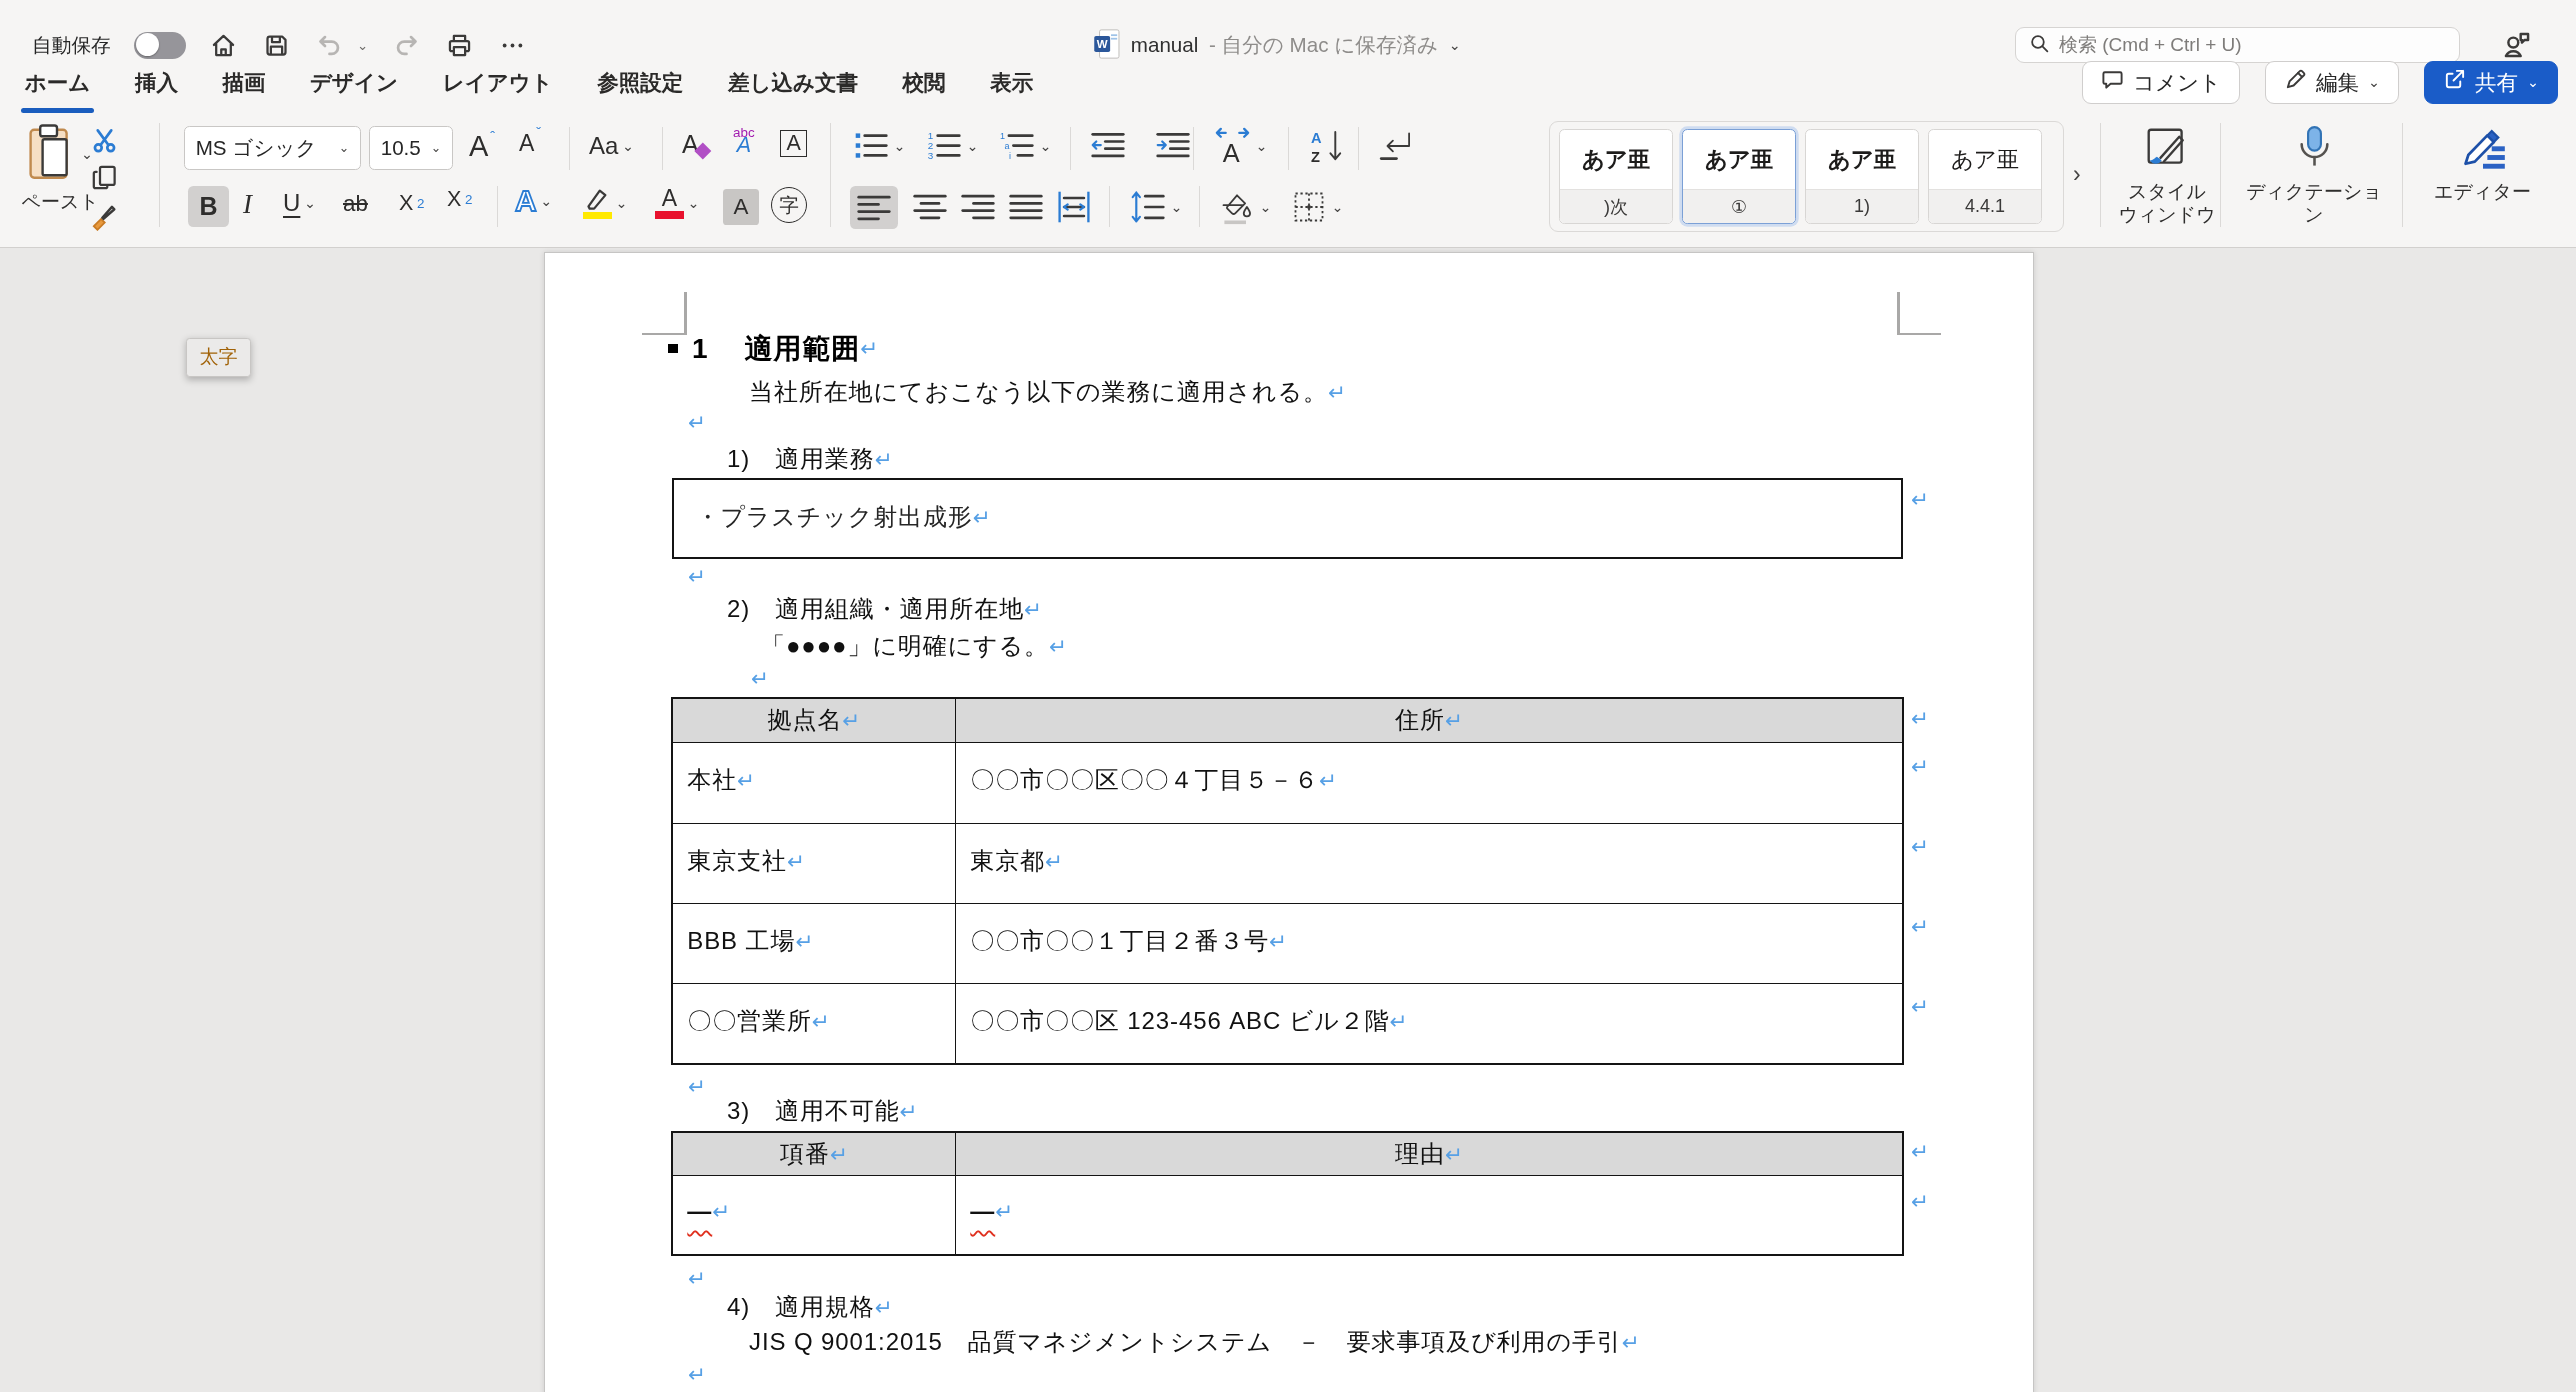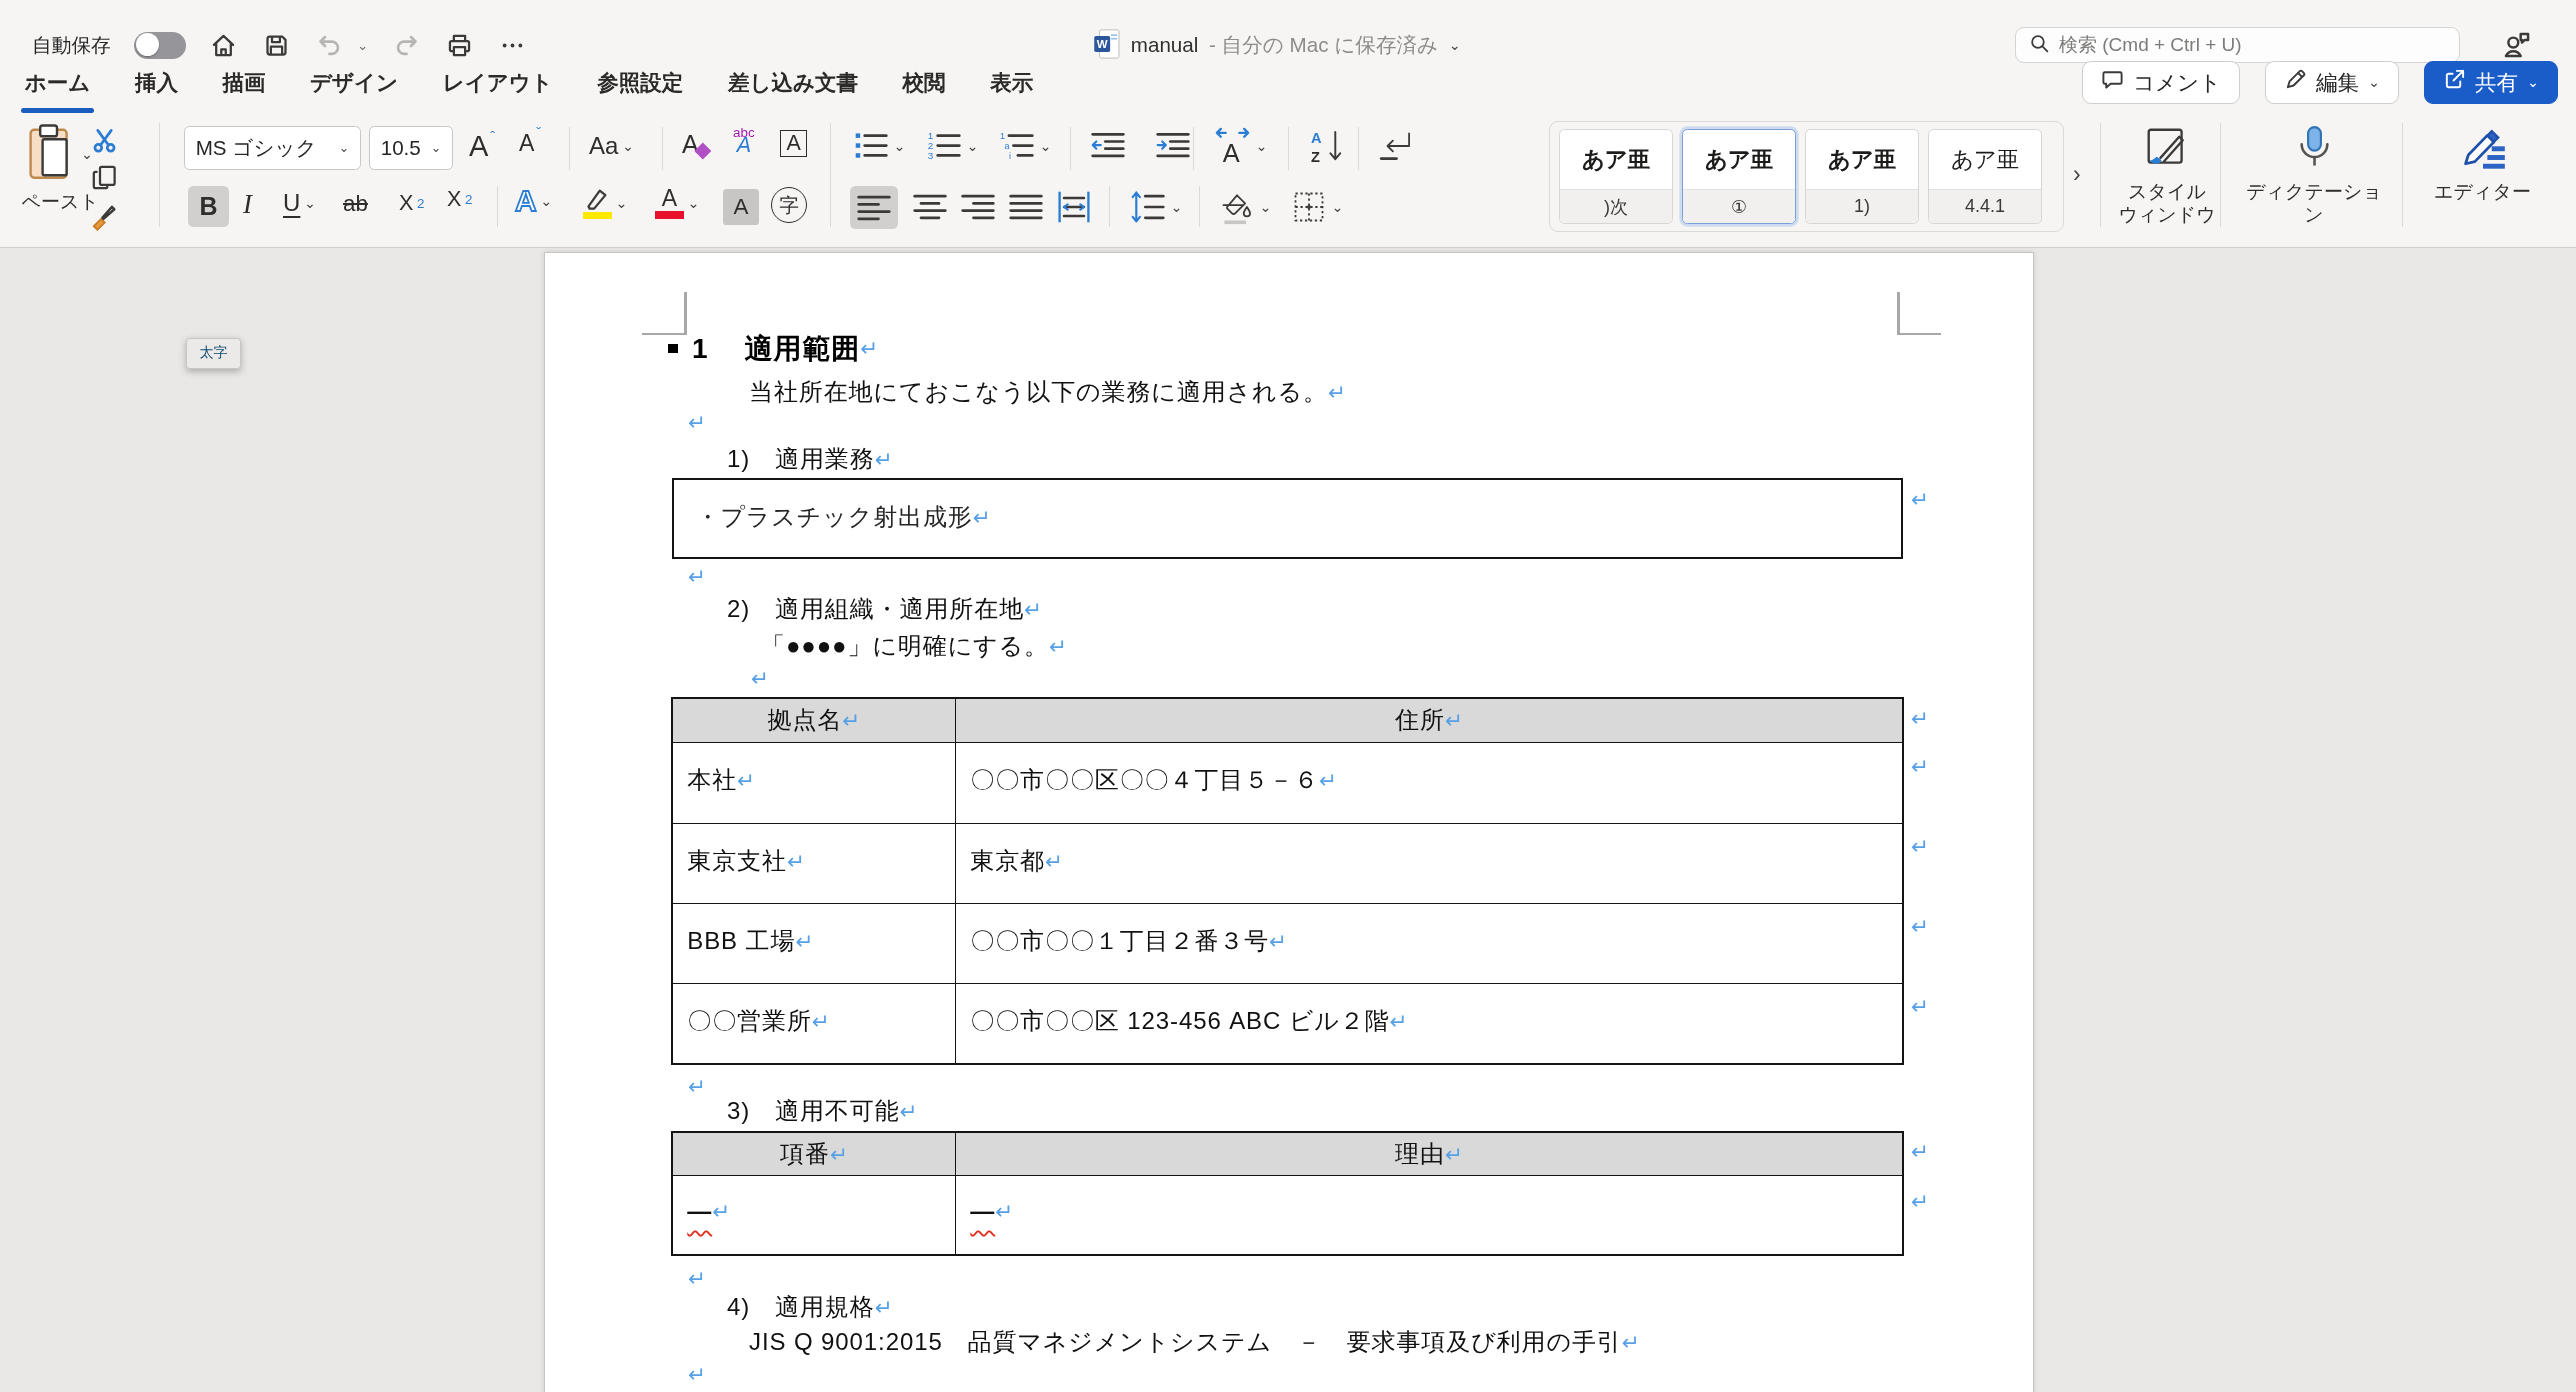--- a/index.html
+++ b/index.html
@@ -41,21 +41,21 @@
 
   
   .ribbon { position:absolute; left:0; top:114px; width:2576px; height:132px; }
   .vdiv { position:absolute; top:9px; width:0.9px; height:104px; background:#dbd9d7; }
   .rbtn { display:flex; align-items:center; justify-content:center; border-radius:5.4px; }
   .combo { position:absolute; height:44px; background:#fff; border:0.9px solid #c9c7c5; border-radius:5.4px; display:flex; align-items:center; justify-content:space-between; padding:0 10.7px; font-size:20.6px; color:#262626; }
   .combo .small-chev { font-size:12.5px; }
   .glyph { font-size:24px; color:#2e2d2c; }
   .ic { position:absolute; display:flex; align-items:center; gap:3.6px; }
   .ic svg { display:block; }
-  .tooltip { position:absolute; left:186px; top:224px; background:#ebeae9; border:0.9px solid #c8c6c4; border-radius:3.6px; box-shadow:0 2.7px 7.2px rgba(0,0,0,.25); font-size:14px; color:#0c4a6e; padding:5.4px 12.5px; z-index:50; }
+  .tooltip { position:absolute; left:186px; top:224px; background:#ebeae9; border:0.9px solid #c8c6c4; border-radius:3.6px; box-shadow:0 2.7px 7.2px rgba(0,0,0,.25); font-size:19px; color:#a16207; padding:5.4px 12.5px; z-index:50; }
 
   
   .gallery { position:absolute; left:1549px; top:7.2px; width:515px; height:111px; border:0.9px solid #dbd9d7; border-radius:9px; display:flex; align-items:center; gap:9px; padding:0 9px; }
   .style-card { width:114px; height:95px; background:#fff; border:0.9px solid #d8d6d4; border-radius:5.4px; overflow:hidden; display:flex; flex-direction:column; }
   .style-card .sample { flex:1; display:flex; align-items:center; justify-content:center; font-size:22.4px; font-weight:700; color:#1d1c1b; }
   .style-card .sname { height:34px; background:#f1f0ef; border-top:0.9px solid #e3e1df; display:flex; align-items:center; justify-content:center; font-size:18px; color:#3a3938; }
   .style-card.selected { border:1.8px solid #7ba0d6; box-shadow:0 0 0 2.7px #cfdcf0; }
   .gal-chev { position:absolute; left:2073px; top:47px; font-size:23px; color:#454443; }
 
   .ribbon-label { font-size:19px; color:#2e2d2c; text-align:center; line-height:23px; }

